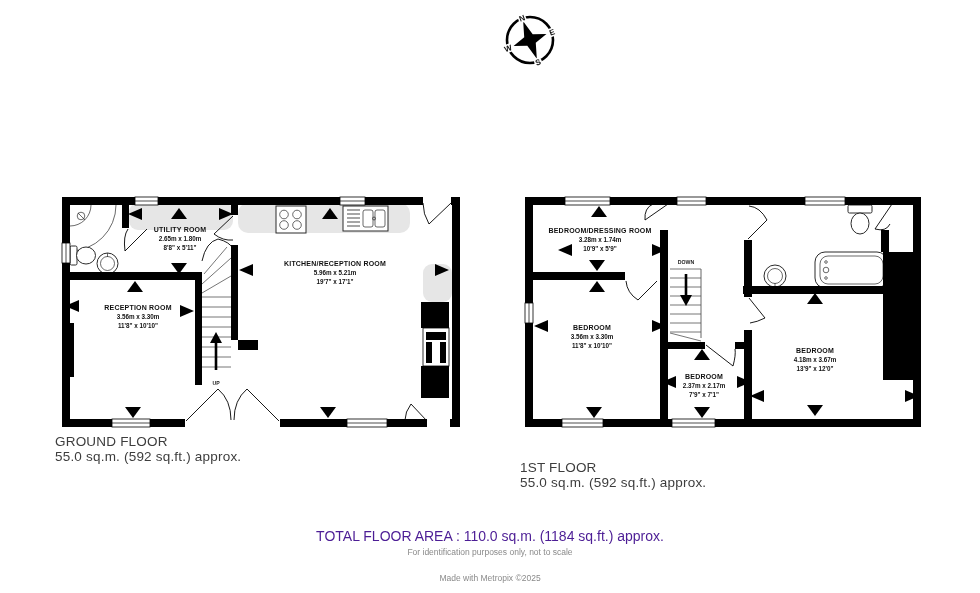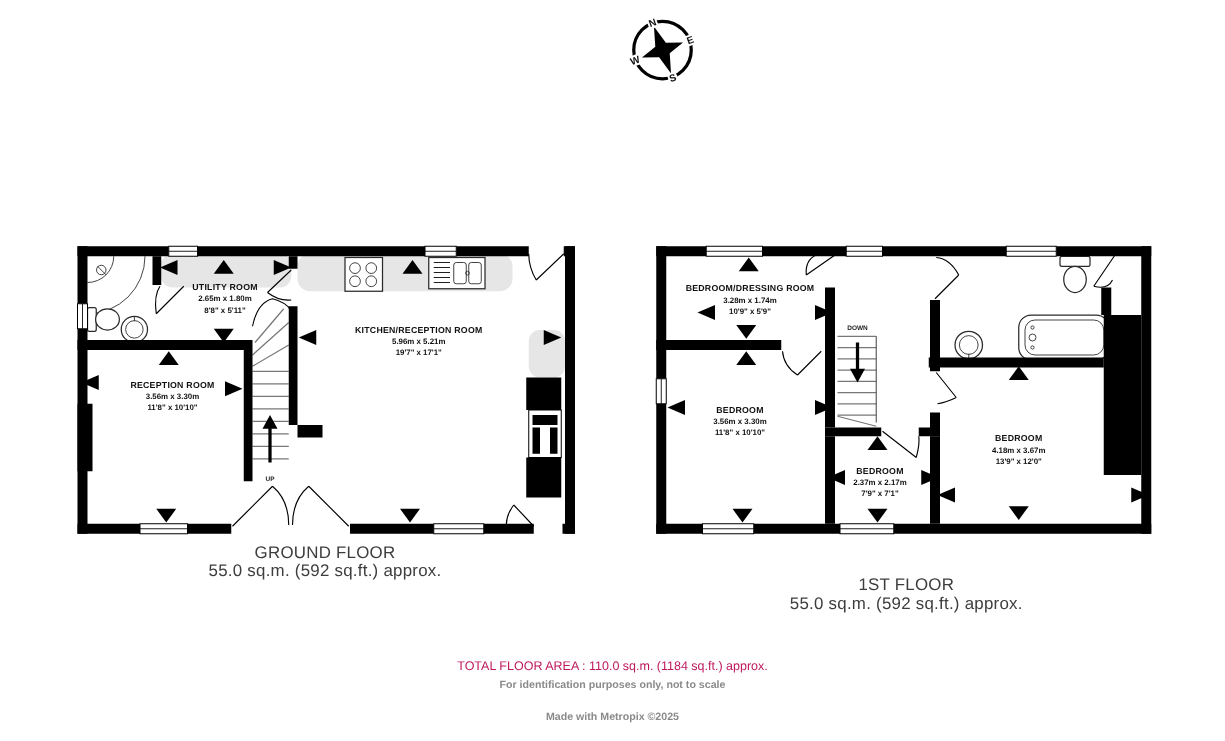--- a/index.html
+++ b/index.html
@@ -12,25 +12,25 @@
   .sl{font:bold 5.2px "Liberation Sans", sans-serif;fill:#222;}
   .wall{fill:#000;}
   .win{fill:#fff;stroke:#000;stroke-width:.8;}
   .winline{stroke:#000;stroke-width:.7;}
   .door{stroke:#000;stroke-width:.9;fill:none;}
   .fix{fill:#fff;stroke:#2a2a2a;stroke-width:1;}
   .fixthin{fill:none;stroke:#2a2a2a;stroke-width:.7;}
   .tread{stroke:#777;stroke-width:1;}
   .counter{fill:#e6e6e6;}
   .arrow{fill:#000;}
-  .floor-title{position:absolute;width:410px;text-align:center;color:#3d3d3d;
+  .floor-title{position:absolute;width:410px;text-align:left;color:#3d3d3d;
                font-size:13.5px;line-height:15px;letter-spacing:.2px;}
   .footer{position:absolute;left:0;top:528px;width:980px;text-align:center;}
-  .footer .tot{font-size:10px;color:#be185d;}
-  .footer .sub{font-size:8.5px;color:#8a8a8a;line-height:10px;margin-top:3px;font-weight:bold;}
+  .footer .tot{font-size:14px;color:#4c1d95;}
+  .footer .sub{font-size:8.5px;color:#8a8a8a;line-height:10px;margin-top:3px;}
 </style>
 </head>
 <body>
 
 <div id="page">
 
   <svg class="abs" style="left:496px;top:6px" width="68" height="68" viewBox="0 0 68 68">
     <circle cx="34" cy="34" r="23" fill="none" stroke="#000" stroke-width="2.6"></circle>
     <g transform="translate(34,34) rotate(-20)">
       <path d="M0,-20 L4.5,-4.5 L17.5,0 L4.5,4.5 L0,20 L-4.5,4.5 L-17.5,0 L-4.5,-4.5 Z" fill="#000"></path>

